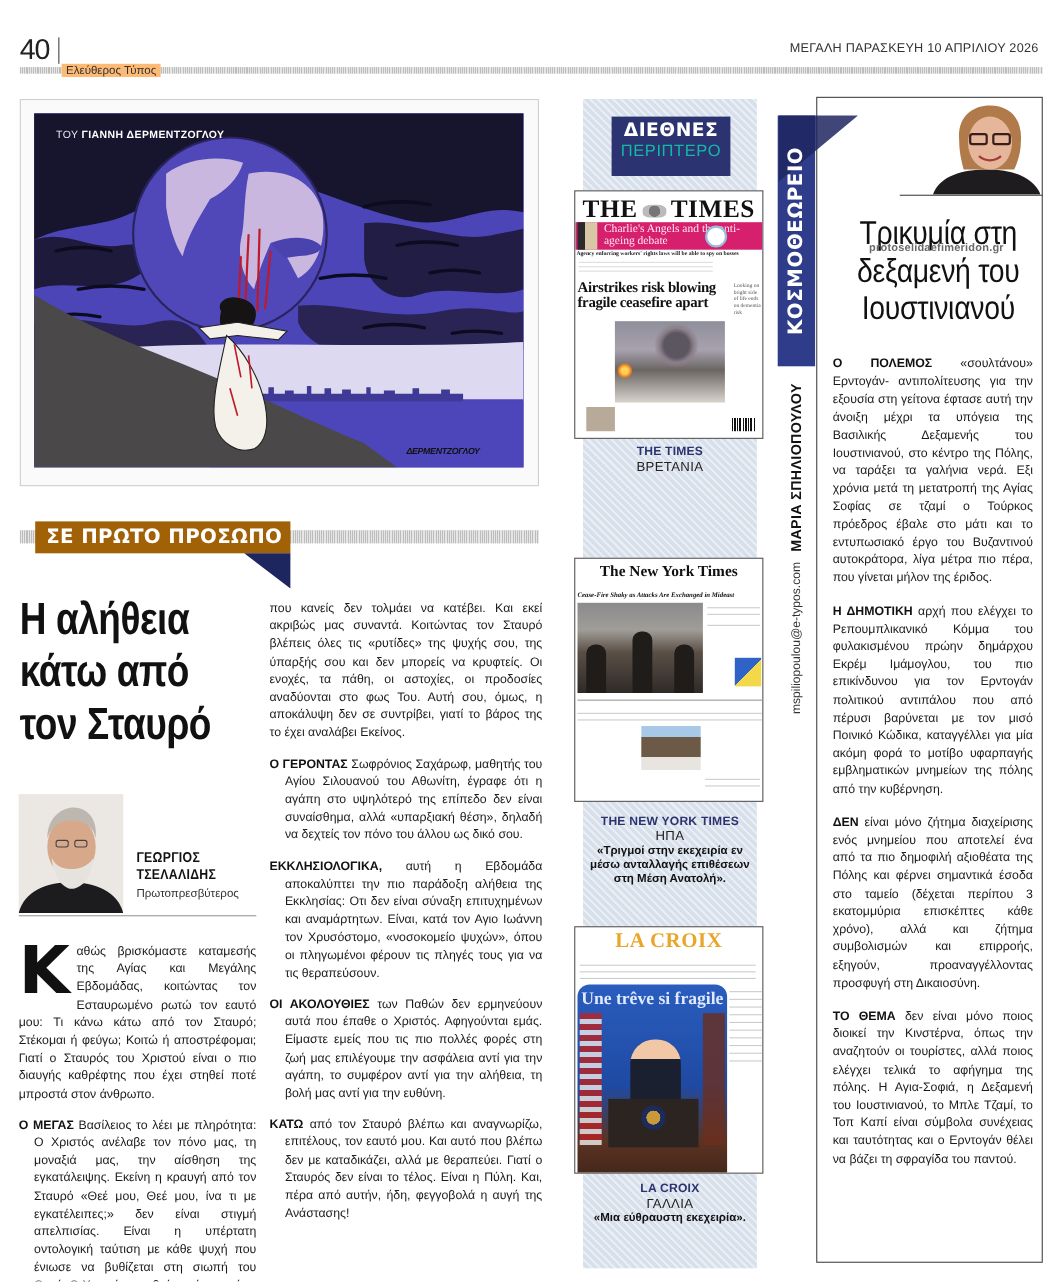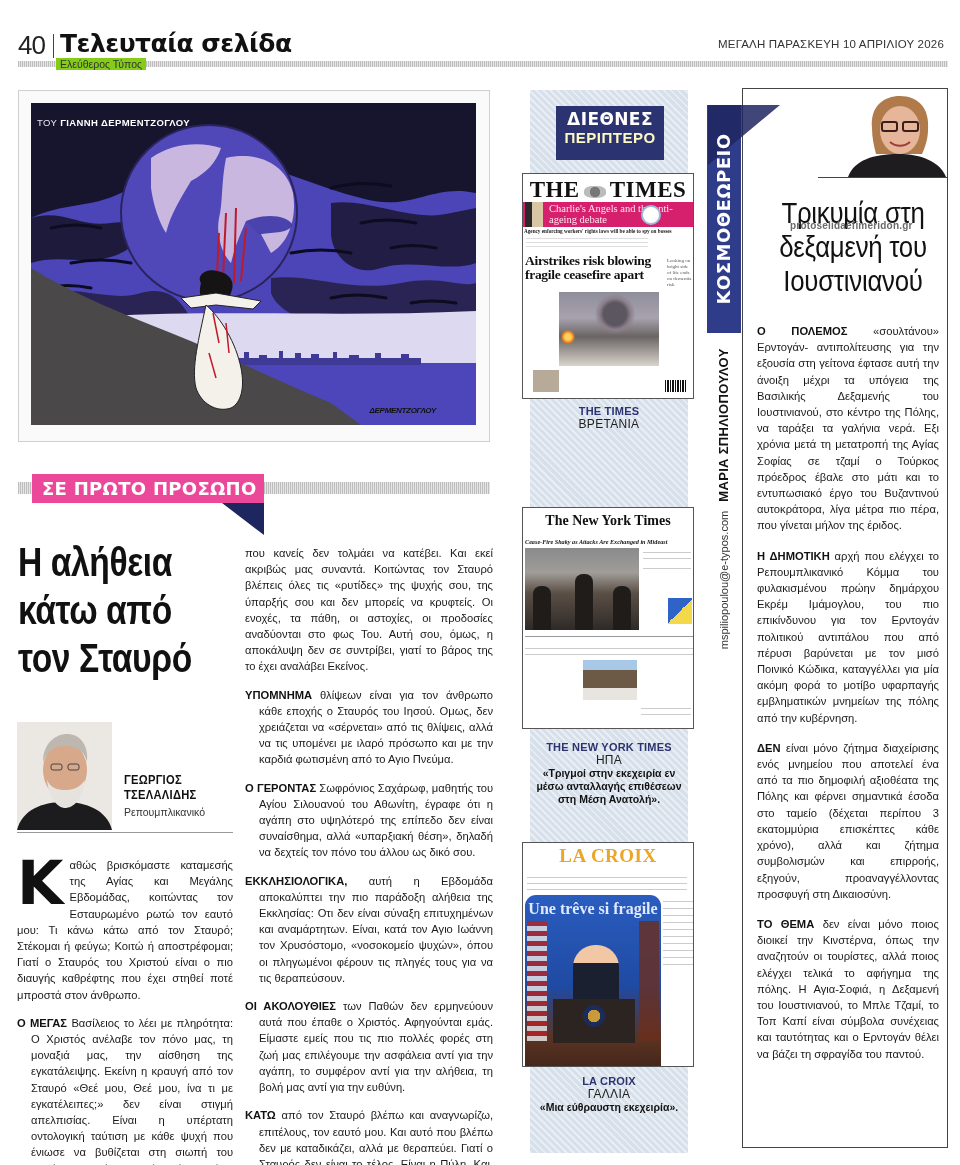--- a/index.html
+++ b/index.html
@@ -7,32 +7,32 @@
   body { position: relative; font-family: "Liberation Sans", sans-serif; color: #1a1a1a; }
 
   
   .masthead { position: absolute; left: 18px; top: 30px; width: 930px; height: 45px; }
   .page-num { position: absolute; left: 0; top: 0; font-size: 26px; font-weight: 300; color: #222; letter-spacing: -1px; }
   .page-num-bar { position: absolute; left: 35px; top: 4px; width: 1px; height: 24px; background: #444; }
   .section-title { position: absolute; left: 42px; top: -1px; font-size: 25px; font-weight: bold; color: #111; font-family: "DejaVu Sans", sans-serif; letter-spacing: -0.5px; }
   .issue-date { position: absolute; right: 4px; top: 8px; font-size: 11.5px; color: #333; letter-spacing: 0.2px; }
   .rule-row { position: absolute; left: 0; top: 29px; width: 930px; height: 10px; }
   .rule-hatch { position: absolute; top: 2px; height: 6px; background: repeating-linear-gradient(90deg, #bdbdbd 0 1px, #e6e6e6 1px 2px); }
-  .paper-name { position: absolute; left: 38px; top: -1px; font-size: 10.5px; color: #333; background: #84cc16; padding: 0 4px; }
+  .paper-name { position: absolute; left: 38px; top: -1px; font-size: 10.5px; color: #333; background: #fdba74; padding: 0 4px; }
 
   
   .cartoon-frame { position: absolute; left: 18px; top: 90px; width: 472px; height: 352px; border: 1px solid #cfcfcf; background: #fafafa; }
   .cartoon { position: absolute; left: 12px; top: 12px; width: 445px; height: 322px; background: #4c45b8; overflow: hidden; }
-  .cartoon-credit { position: absolute; left: 6px; top: 14px; font-size: 9.5px; color: #e8e8f0; letter-spacing: 0.4px; z-index: 5; }
+  .cartoon-credit { position: absolute; left: 20px; top: 14px; font-size: 9.5px; color: #e8e8f0; letter-spacing: 0.4px; z-index: 5; }
   .cartoon-credit b { font-weight: bold; color: #fff; }
   .cartoon-signature { position: absolute; right: 40px; bottom: 10px; font-size: 8px; font-style: italic; font-weight: bold; color: #111; z-index: 5; letter-spacing: -0.3px; }
 
   
   .banner-hatch { position: absolute; left: 18px; top: 482px; width: 472px; height: 12px; background: repeating-linear-gradient(90deg, #bdbdbd 0 1px, #e6e6e6 1px 2px); }
-  .banner { position: absolute; left: 32px; top: 474px; width: 232px; height: 29px; background: #ec4899; color: #fff; font-size: 18px; font-weight: bold; font-family: "DejaVu Sans", sans-serif; padding: 4px 0 0 10px; letter-spacing: 0.3px; }
+  .banner { position: absolute; left: 32px; top: 474px; width: 232px; height: 29px; background: #a16207; color: #fff; font-size: 18px; font-weight: bold; font-family: "DejaVu Sans", sans-serif; padding: 4px 0 0 10px; letter-spacing: 0.3px; }
   .banner-tail { position: absolute; left: 222px; top: 503px; width: 0; height: 0; border-top: 32px solid #1e2660; border-left: 42px solid transparent; }
 
   
   .headline { position: absolute; left: 18px; top: 538px; width: 220px; font-size: 41px; line-height: 48px; font-weight: bold; font-family: "Liberation Sans", sans-serif; transform: scaleX(0.82); transform-origin: left top; color: #111; letter-spacing: -0.5px; }
   .author-photo { position: absolute; left: 17px; top: 722px; width: 95px; height: 108px; background: #e9e6e2; overflow: hidden; }
   .author-name { position: absolute; left: 124px; top: 772px; font-size: 13px; line-height: 15px; font-weight: bold; color: #111; transform: scaleX(0.86); transform-origin: left top; letter-spacing: 0.3px; }
   .author-role { position: absolute; left: 124px; top: 806px; font-size: 10.5px; color: #333; }
   .author-rule { position: absolute; left: 17px; top: 832px; width: 216px; height: 1px; background: #999; }
 
   .col { position: absolute; font-size: 11.2px; line-height: 16.2px; color: #1a1a1a; text-align: justify; }
@@ -40,21 +40,21 @@
   .col p.hang { padding-left: 14px; text-indent: -14px; }
   .col .lead { font-weight: bold; color: #111; }
   .col-1 { left: 17px; top: 857px; width: 216px; }
   .col-2 { left: 245px; top: 545px; width: 248px; }
   .dropcap { float: left; font-size: 60px; line-height: 46px; font-weight: bold; color: #111; margin: 3px 6px 0 0; font-family: "DejaVu Sans", sans-serif; }
 
   
   .kiosk { position: absolute; left: 530px; top: 90px; width: 158px; height: 1063px; background: #dde5ee; background-image: repeating-linear-gradient(45deg, rgba(255,255,255,0.35) 0 2px, rgba(200,212,226,0.3) 2px 5px); }
   .kiosk-badge { position: absolute; left: 556px; top: 106px; width: 108px; height: 54px; background: #2b3470; color: #fff; text-align: center; }
   .kiosk-badge .k1 { font-size: 17px; font-weight: bold; padding-top: 3px; letter-spacing: 0.4px; font-family: "DejaVu Sans", sans-serif; }
-  .kiosk-badge .k2 { font-size: 15px; font-weight: 700; letter-spacing: 0.5px; color: #fef9c3; }
+  .kiosk-badge .k2 { font-size: 15px; font-weight: 400; letter-spacing: 0.5px; color: #14b8a6; }
 
   .front { position: absolute; left: 522px; width: 172px; background: #fff; border: 1px solid #555; overflow: hidden; }
   .front-times { top: 173px; height: 226px; }
   .front-nyt { top: 507px; height: 222px; }
   .front-croix { top: 842px; height: 225px; }
 
   .caption { position: absolute; left: 530px; width: 158px; text-align: center; color: #1a1a1a; }
   .caption .pub { font-size: 11px; font-weight: bold; color: #2b3470; letter-spacing: 0.2px; }
   .caption .country { font-size: 12px; color: #222; letter-spacing: 0.3px; }
   .caption .quote { font-size: 10.5px; font-weight: bold; line-height: 13px; color: #111; padding: 0 6px; }
@@ -113,21 +113,20 @@
   .watermark { position: absolute; left: 790px; top: 220px; font-size: 10px; font-weight: bold; color: #6a6a6a; letter-spacing: 0.2px; }
   .col-3 { left: 757px; top: 323px; width: 182px; font-size: 11.2px; line-height: 16.2px; }
   .col-3 p { margin-bottom: 14px; }
 </style>
 </head>
 <body>
 
 <header class="masthead">
   <span class="page-num">40</span>
   <span class="page-num-bar"></span>
-  <h1 class="section-title">Τελευταία σελίδα</h1>
   <span class="issue-date">ΜΕΓΑΛΗ ΠΑΡΑΣΚΕΥΗ 10 ΑΠΡΙΛΙΟΥ 2026</span>
   <div class="rule-row">
     <div class="rule-hatch" style="left:0;width:930px;"></div>
     <span class="paper-name">Ελεύθερος Τύπος</span>
   </div>
 </header>
 
 <figure class="cartoon-frame">
   <div class="cartoon">
     <div class="cartoon-credit">
@@ -201,38 +200,35 @@
     <path d="M26 40 C26 20 40 12 50 12 C62 12 72 22 70 40 C68 30 60 24 48 24 C36 24 30 30 26 40 Z" fill="#bdb7b0"></path>
     <path d="M30 58 C32 78 42 86 48 86 C56 86 66 78 68 58 C62 66 56 68 48 68 C40 68 34 66 30 58 Z" fill="#e6e2dd"></path>
     <rect x="34" y="42" width="11" height="6" rx="2" fill="none" stroke="#444" stroke-width="1"></rect>
     <rect x="51" y="42" width="11" height="6" rx="2" fill="none" stroke="#444" stroke-width="1"></rect>
   </svg>
 </div>
 <div class="author-name">
   <div>ΓΕΩΡΓΙΟΣ</div>
   <div>ΤΣΕΛΑΛΙΔΗΣ</div>
 </div>
-<div class="author-role">Ρεπουμπλικανικό</div>
+<div class="author-role">Πρωτοπρεσβύτερος</div>
 <div class="author-rule"></div>
 
 <div class="col col-1">
   <p>
     <span class="dropcap">Κ</span><span>αθώς βρισκόμαστε καταμεσής της Αγίας και Μεγάλης Εβδομάδας, κοιτώντας τον Εσταυρωμένο ρωτώ τον εαυτό μου: Τι κάνω κάτω από τον Σταυρό; Στέκομαι ή φεύγω; Κοιτώ ή αποστρέφομαι; Γιατί ο Σταυρός του Χριστού είναι ο πιο διαυγής καθρέφτης που έχει στηθεί ποτέ μπροστά στον άνθρωπο.</span>
   </p>
   <p class="hang">
     <span class="lead">Ο ΜΕΓΑΣ</span><span> Βασίλειος το λέει με πληρότητα: Ο Χριστός ανέλαβε τον πόνο μας, τη μοναξιά μας, την αίσθηση της εγκατάλειψης. Εκείνη η κραυγή από τον Σταυρό «Θεέ μου, Θεέ μου, ίνα τι με εγκατέλειπες;» δεν είναι στιγμή απελπισίας. Είναι η υπέρτατη οντολογική ταύτιση με κάθε ψυχή που ένιωσε να βυθίζεται στη σιωπή του Θεού. Ο Χριστός κατεβαίνει μέχρι εκεί</span>
   </p>
 </div>
 
 <div class="col col-2">
   <p>
     <span>που κανείς δεν τολμάει να κατέβει. Και εκεί ακριβώς μας συναντά. Κοιτώντας τον Σταυρό βλέπεις όλες τις «ρυτίδες» της ψυχής σου, της ύπαρξής σου και δεν μπορείς να κρυφτείς. Οι ενοχές, τα πάθη, οι αστοχίες, οι προδοσίες αναδύονται στο φως Του. Αυτή σου, όμως, η αποκάλυψη δεν σε συντρίβει, γιατί το βάρος της το έχει αναλάβει Εκείνος.</span>
-  </p>
-  <p class="hang">
-    <span class="lead">ΥΠΟΜΝΗΜΑ</span><span> θλίψεων είναι για τον άνθρωπο κάθε εποχής ο Σταυρός του Ιησού. Ομως, δεν χρειάζεται να «σέρνεται» από τις θλίψεις, αλλά να τις υπομένει με ιλαρό πρόσωπο και με την καρδιά φωτισμένη από το Αγιο Πνεύμα.</span>
   </p>
   <p class="hang">
     <span class="lead">Ο ΓΕΡΟΝΤΑΣ</span><span> Σωφρόνιος Σαχάρωφ, μαθητής του Αγίου Σιλουανού του Αθωνίτη, έγραφε ότι η αγάπη στο υψηλότερό της επίπεδο δεν είναι συναίσθημα, αλλά «υπαρξιακή θέση», δηλαδή να δεχτείς τον πόνο του άλλου ως δικό σου.</span>
   </p>
   <p class="hang">
     <span class="lead">ΕΚΚΛΗΣΙΟΛΟΓΙΚΑ,</span><span> αυτή η Εβδομάδα αποκαλύπτει την πιο παράδοξη αλήθεια της Εκκλησίας: Οτι δεν είναι σύναξη επιτυχημένων και αναμάρτητων. Είναι, κατά τον Αγιο Ιωάννη τον Χρυσόστομο, «νοσοκομείο ψυχών», όπου οι πληγωμένοι φέρουν τις πληγές τους για να τις θεραπεύσουν.</span>
   </p>
   <p class="hang">
     <span class="lead">ΟΙ ΑΚΟΛΟΥΘΙΕΣ</span><span> των Παθών δεν ερμηνεύουν αυτά που έπαθε ο Χριστός. Αφηγούνται εμάς. Είμαστε εμείς που τις πιο πολλές φορές στη ζωή μας επιλέγουμε την ασφάλεια αντί για την αγάπη, το συμφέρον αντί για την αλήθεια, τη βολή μας αντί για την ευθύνη.</span>
   </p>

